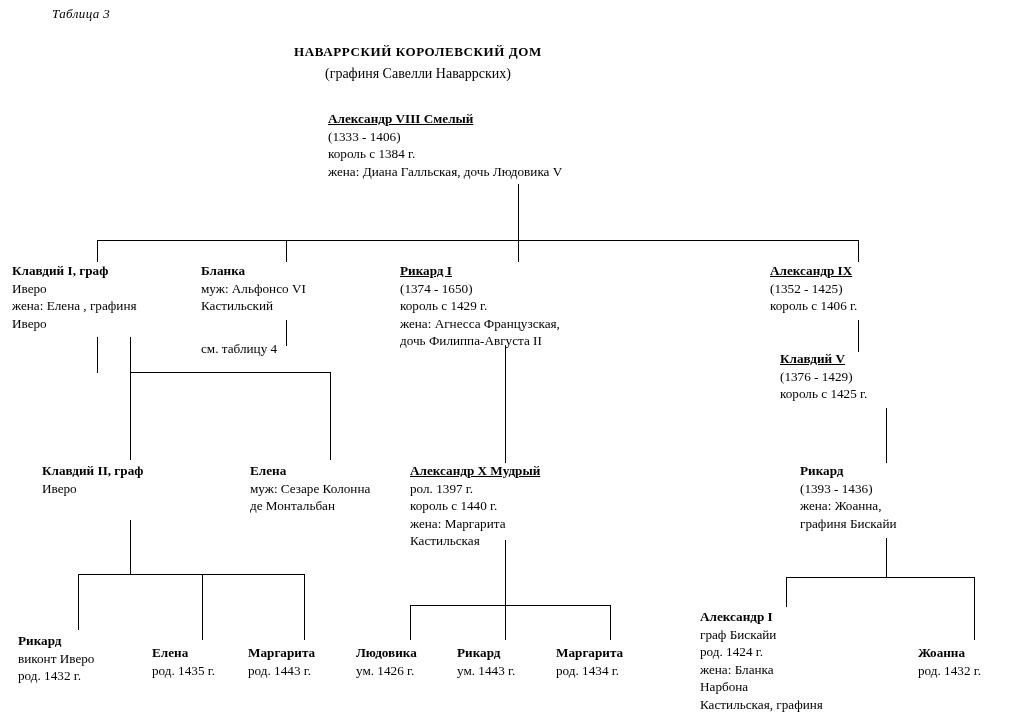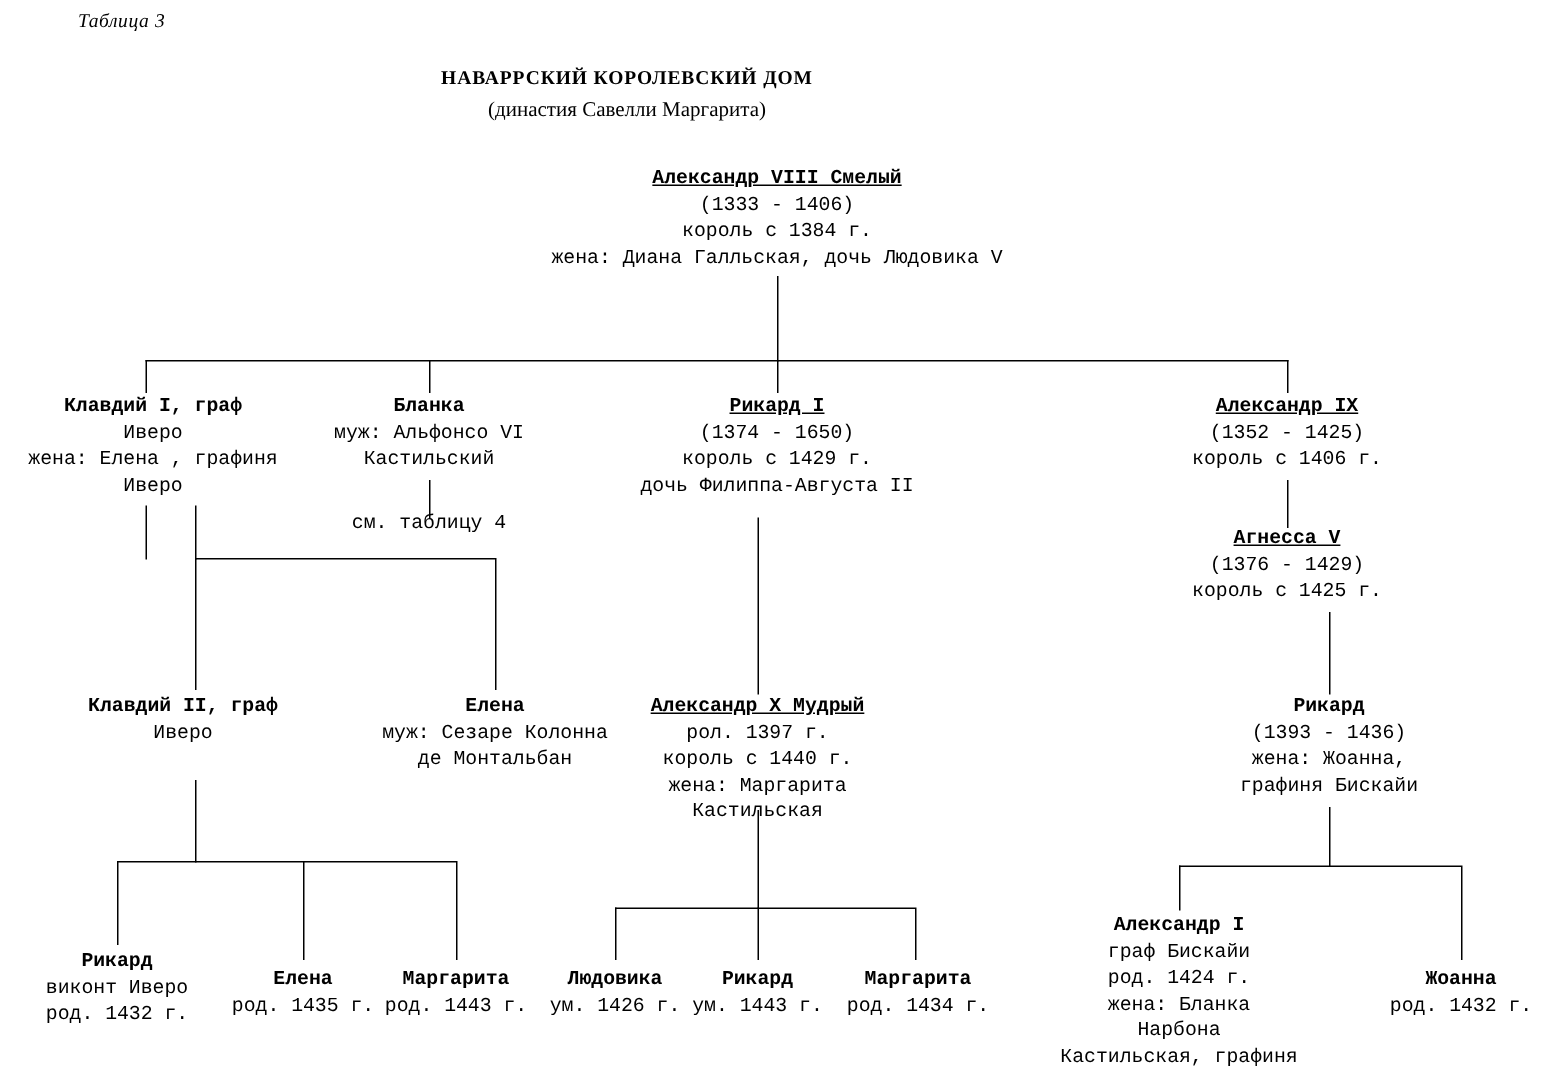--- a/index.html
+++ b/index.html
@@ -32,42 +32,41 @@
   .subtitle{
     position:absolute;
     left:0;right:0;top:66px;
     text-align:center;
     font-size:14px;
   }
 
   
   .node{
     position:absolute;
-    text-align:center;
+    text-align:left;
     font-size:13.2px;
     line-height:17.5px;
     white-space:nowrap;
-    font-family:Liberation Mono, monospace;
   }
   .node .nm{font-weight:bold;}
   .node .nm.ul{text-decoration:underline;}
   .node .ln{white-space:nowrap;}
 
   
   .v{position:absolute;width:1px;background:#000;}
   .h{position:absolute;height:1px;background:#000;}
 </style>
 </head>
 <body>
 
 <div id="sheet">
 
   <div class="tbl-label">Таблица 3</div>
   <div class="title">НАВАРРСКИЙ КОРОЛЕВСКИЙ ДОМ</div>
-  <div class="subtitle">(династия Савелли Маргарита)</div>
+  <div class="subtitle">(графиня Савелли Наваррских)</div>
 
   <div class="node" style="left:328px;top:110px;width:380px;">
     <div class="nm ul">Александр VIII Смелый</div>
     <div class="ln">(1333 - 1406)</div>
     <div class="ln">король с 1384 г.</div>
     <div class="ln">жена: Диана Галльская, дочь Людовика V</div>
   </div>
 
   <div class="v" style="left:518px;top:184px;height:57px;"></div>
 
@@ -92,47 +91,48 @@
 
   <div class="v" style="left:286px;top:320px;height:26px;"></div>
   <div class="node" style="left:201px;top:340px;width:170px;">
     <div class="ln">см. таблицу 4</div>
   </div>
 
   <div class="node" style="left:400px;top:262px;width:236px;">
     <div class="nm ul">Рикард I</div>
     <div class="ln">(1374 - 1650)</div>
     <div class="ln">король с 1429 г.</div>
+    <div class="ln">жена: Агнесса Французская,</div>
     <div class="ln">дочь Филиппа-Августа II</div>
   </div>
 
   <div class="node" style="left:770px;top:262px;width:176px;">
     <div class="nm ul">Александр IX</div>
     <div class="ln">(1352 - 1425)</div>
     <div class="ln">король с 1406 г.</div>
   </div>
 
   <div class="v" style="left:858px;top:320px;height:32px;"></div>
   <div class="node" style="left:780px;top:350px;width:156px;">
-    <div class="nm ul">Агнесса V</div>
+    <div class="nm ul">Клавдий V</div>
     <div class="ln">(1376 - 1429)</div>
     <div class="ln">король с 1425 г.</div>
   </div>
 
   <div class="v" style="left:97px;top:337px;height:36px;"></div>
   <div class="h" style="left:130px;top:372px;width:200px;"></div>
   <div class="v" style="left:130px;top:337px;height:36px;"></div>
   <div class="v" style="left:130px;top:372px;height:88px;"></div>
   <div class="v" style="left:330px;top:372px;height:88px;"></div>
 
   <div class="v" style="left:505px;top:345px;height:118px;"></div>
 
   <div class="v" style="left:886px;top:408px;height:55px;"></div>
 
-  <div class="node" style="left:32px;top:462px;width:180px;">
+  <div class="node" style="left:42px;top:462px;width:180px;">
     <div class="nm">Клавдий II, граф</div>
     <div class="ln">Иверо</div>
   </div>
 
   <div class="node" style="left:250px;top:462px;width:160px;">
     <div class="nm">Елена</div>
     <div class="ln">муж: Сезаре Колонна</div>
     <div class="ln">де Монтальбан</div>
   </div>
 

